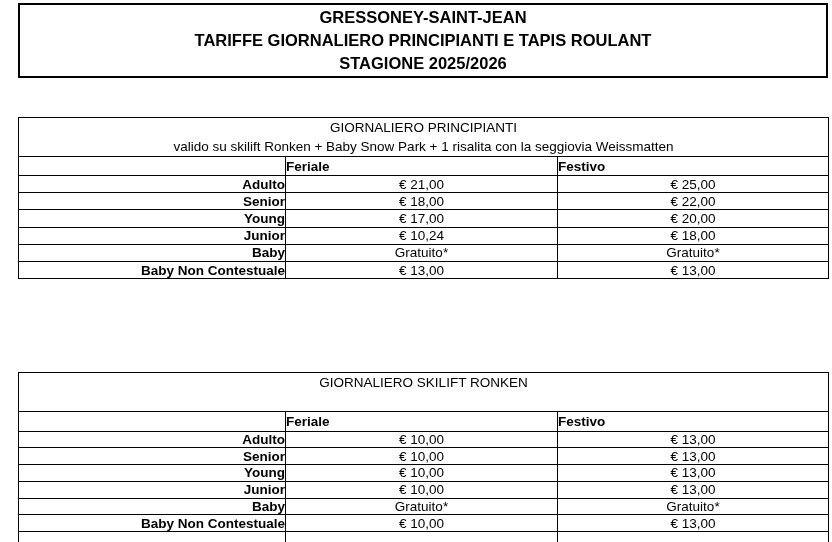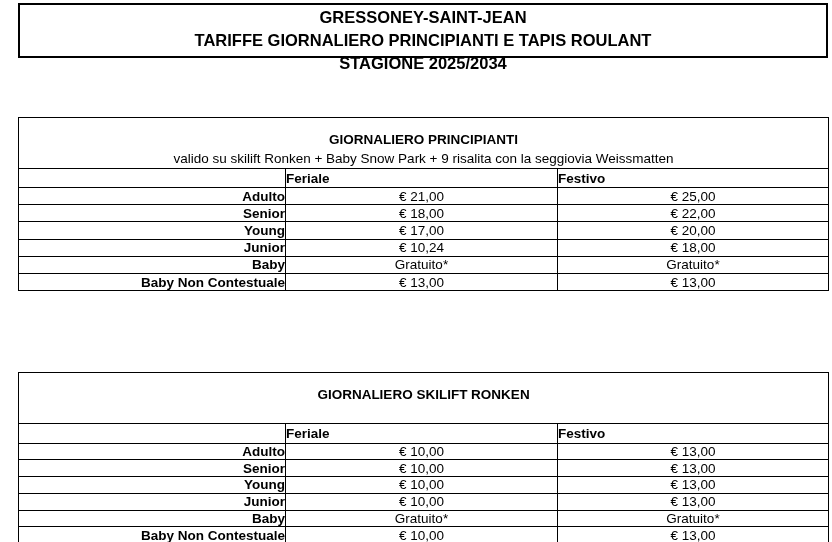--- a/index.html
+++ b/index.html
@@ -15,21 +15,21 @@
     font-family: "Liberation Sans", sans-serif;
     color: #000000;
   }
 
   
   .title-box {
     position: absolute;
     left: 18px;
     top: 3px;
     width: 810px;
-    height: 55px;
+    height: 75px;
     border: 2px solid #000000;
     box-sizing: border-box;
     text-align: center;
     font-weight: bold;
     font-size: 16.5px;
     line-height: 23.2px;
     padding-top: 1px;
   }
 
   
@@ -56,23 +56,22 @@
   col.c3 { width: 271px; }
 
   .hdr-cell {
     vertical-align: top;
     text-align: center;
   }
   #table-principianti .hdr-cell { height: 36px; }
   #table-ronken       .hdr-cell { height: 34px; }
 
   .tbl-title {
-    font-weight: bold;
+    font-weight: normal;
     line-height: 19px;
-    margin-top: 12px;
   }
   .tbl-subtitle {
     font-weight: normal;
     line-height: 19px;
     min-height: 19px;
   }
 
   #table-principianti tr.colhead-row { height: 19px; }
   #table-ronken       tr.colhead-row { height: 19.5px; }
   #table-principianti tr.data-row    { height: 17.2px; }
@@ -95,34 +94,34 @@
   }
 </style>
 </head>
 <body>
 
 <div class="page">
 
   <div class="title-box">
     <div>GRESSONEY-SAINT-JEAN</div>
     <div>TARIFFE GIORNALIERO PRINCIPIANTI E TAPIS ROULANT</div>
-    <div>STAGIONE 2025/2034</div>
+    <div>STAGIONE 2025/2026</div>
   </div>
 
   <table class="price-table" id="table-principianti">
     <colgroup>
         <col class="c1">
         <col class="c2">
         <col class="c3">
       </colgroup>
     <tbody>
       <tr class="hdr-row">
         <td colspan="3" class="hdr-cell">
           <div class="tbl-title">GIORNALIERO PRINCIPIANTI</div>
-          <div class="tbl-subtitle">valido su skilift Ronken + Baby Snow Park + 9 risalita con la seggiovia Weissmatten</div>
+          <div class="tbl-subtitle">valido su skilift Ronken + Baby Snow Park + 1 risalita con la seggiovia Weissmatten</div>
         </td>
       </tr>
       <tr class="colhead-row">
         <td class="label"></td>
         <td class="colhead">Feriale</td>
         <td class="colhead">Festivo</td>
       </tr>
       <tr class="data-row">
         <td class="label">Adulto</td>
         <td class="val">€ 21,00</td>

